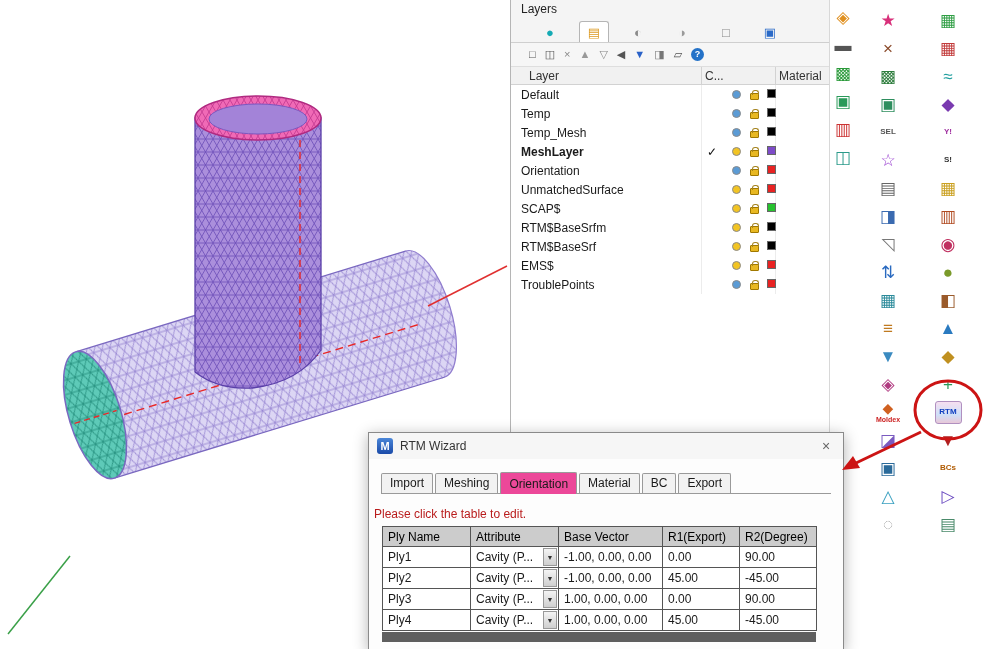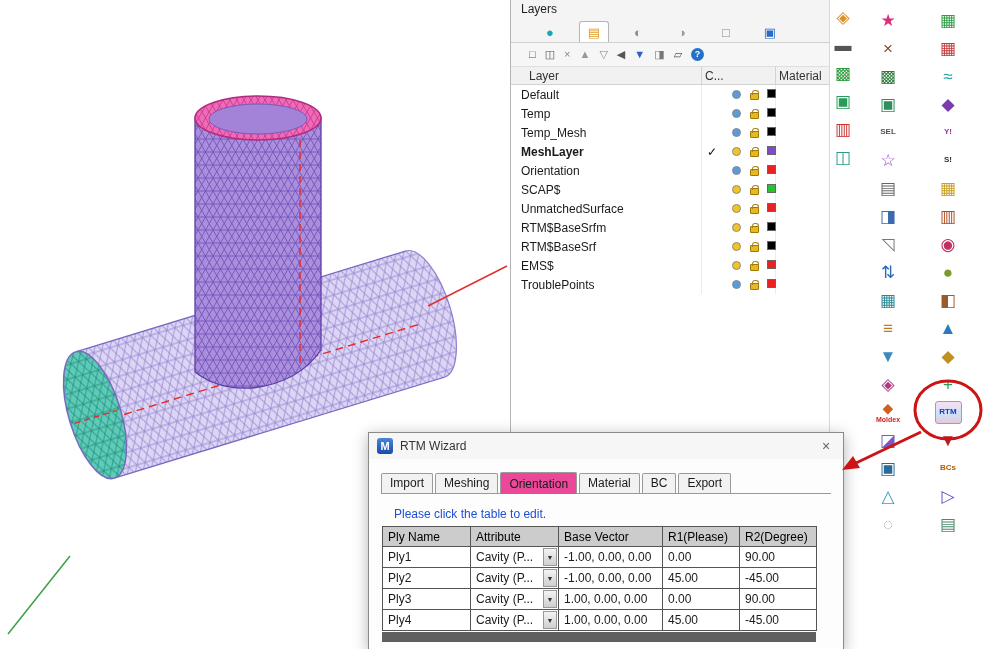--- a/index.html
+++ b/index.html
@@ -46,21 +46,21 @@
 
   
   #rtm-dialog{left:368px;top:432px;width:476px;height:218px;background:#fdfdfd;border:1px solid #8a8a8a;box-shadow:0 3px 14px rgba(0,0,0,.3);z-index:40}
   .rtm-titlebar{position:relative;height:26px;background:#f6f6f6;display:flex;align-items:center;padding-left:8px;gap:7px}
   .rtm-appicon{width:16px;height:16px;background:linear-gradient(180deg,#4a86d8,#1a4aa8);border-radius:3px;color:#fff;font-size:11px;font-weight:bold;display:flex;align-items:center;justify-content:center}
   .rtm-title{font-size:12px;color:#333}
   .rtm-close{position:absolute;right:0;top:0;width:34px;height:26px;display:flex;align-items:center;justify-content:center;font-size:14px;color:#666;cursor:pointer}
   .rtm-tabs{position:absolute;left:12px;right:12px;top:38px;height:23px;display:flex;align-items:flex-end;border-bottom:1px solid #9a9a9a}
   .rtm-tab{padding:2px 8px 3px;font-size:12px;border:1px solid #9a9a9a;border-bottom:none;background:#f2f2f2;margin-right:2px;border-radius:2px 2px 0 0;cursor:pointer;white-space:nowrap}
   .rtm-tab.active{background:#ec4899;padding-top:4px;margin-bottom:-1px;z-index:2}
-  .rtm-hint{position:absolute;left:25px;top:74px;font-size:12px;color:#1d4ed8}
+  .rtm-hint{position:absolute;left:5px;top:74px;font-size:12px;color:#b91c1c}
   #ply-table{position:absolute;left:13px;top:93px;border-collapse:collapse;table-layout:fixed;font-size:12px}
   #ply-table th{background:#cccccc;font-weight:normal;color:#000;text-align:left;border:1px solid #555;height:20px;padding:0 5px}
   #ply-table td{background:#fff;border:1px solid #555;height:21px;padding:0 5px;white-space:nowrap;overflow:hidden}
   .attr-cell{position:relative;padding-right:17px !important}
   .dd{position:absolute;right:1px;top:1px;bottom:1px;width:14px;background:linear-gradient(#f4f4f4,#cfcfcf);border:1px solid #999;font-size:7px;color:#333;display:flex;align-items:center;justify-content:center;cursor:pointer}
   .table-bottom-bar{position:absolute;left:13px;top:199px;width:434px;height:10px;background:#5f5f5f}
 
   #annotation{left:0;top:0;z-index:60;pointer-events:none}
 </style>
 </head>
@@ -188,32 +188,32 @@
         <span class="swatch" style="background: rgb(125, 75, 200);"></span>
       </div>
     <div class="lp-row">
         <span class="lname">Orientation</span>
         <span class="check"></span>
         <span class="bulb" style="background: rgb(91, 155, 213);"></span>
         <span class="lock"></span>
         <span class="swatch" style="background: rgb(232, 34, 34);"></span>
       </div>
     <div class="lp-row">
+        <span class="lname">UnmatchedSurface</span>
+        <span class="check"></span>
+        <span class="bulb" style="background: rgb(242, 196, 35);"></span>
+        <span class="lock"></span>
+        <span class="swatch" style="background: rgb(232, 34, 34);"></span>
+      </div>
+    <div class="lp-row">
         <span class="lname">SCAP$</span>
         <span class="check"></span>
         <span class="bulb" style="background: rgb(242, 196, 35);"></span>
         <span class="lock"></span>
         <span class="swatch" style="background: rgb(39, 194, 47);"></span>
-      </div>
-    <div class="lp-row">
-        <span class="lname">UnmatchedSurface</span>
-        <span class="check"></span>
-        <span class="bulb" style="background: rgb(242, 196, 35);"></span>
-        <span class="lock"></span>
-        <span class="swatch" style="background: rgb(232, 34, 34);"></span>
       </div>
     <div class="lp-row">
         <span class="lname">RTM$BaseSrfm</span>
         <span class="check"></span>
         <span class="bulb" style="background: rgb(242, 196, 35);"></span>
         <span class="lock"></span>
         <span class="swatch" style="background: rgb(0, 0, 0);"></span>
       </div>
     <div class="lp-row">
         <span class="lname">RTM$BaseSrf</span>
@@ -316,21 +316,21 @@
         <col style="width:88px">
         <col style="width:104px">
         <col style="width:77px">
         <col style="width:77px">
       </colgroup>
     <tbody>
         <tr>
       <th>Ply Name</th>
       <th>Attribute</th>
       <th>Base Vector</th>
-      <th>R1(Please)</th>
+      <th>R1(Export)</th>
       <th>R2(Degree)</th>
     </tr>
     <tr>
       <td>Ply1</td>
       <td class="attr-cell"><span>Cavity (P...</span><span class="dd">▼</span></td>
       <td>-1.00, 0.00, 0.00</td>
       <td>0.00</td>
       <td>90.00</td>
     </tr>
     <tr>

